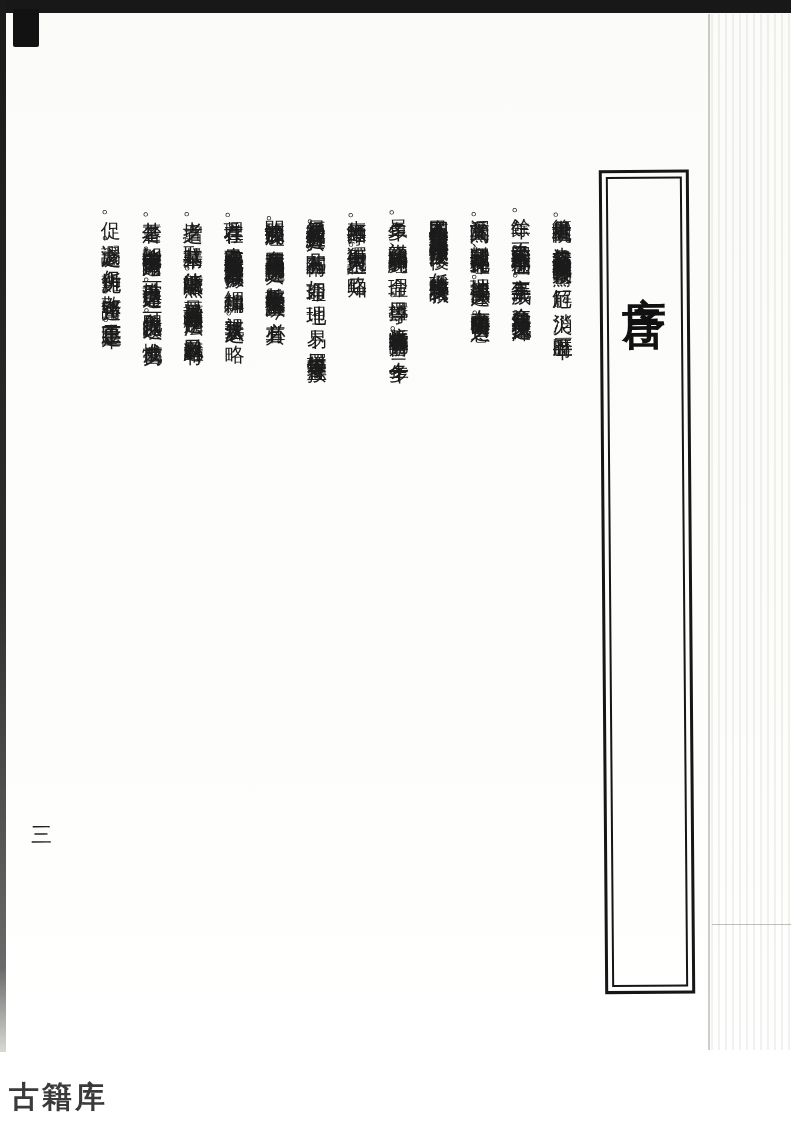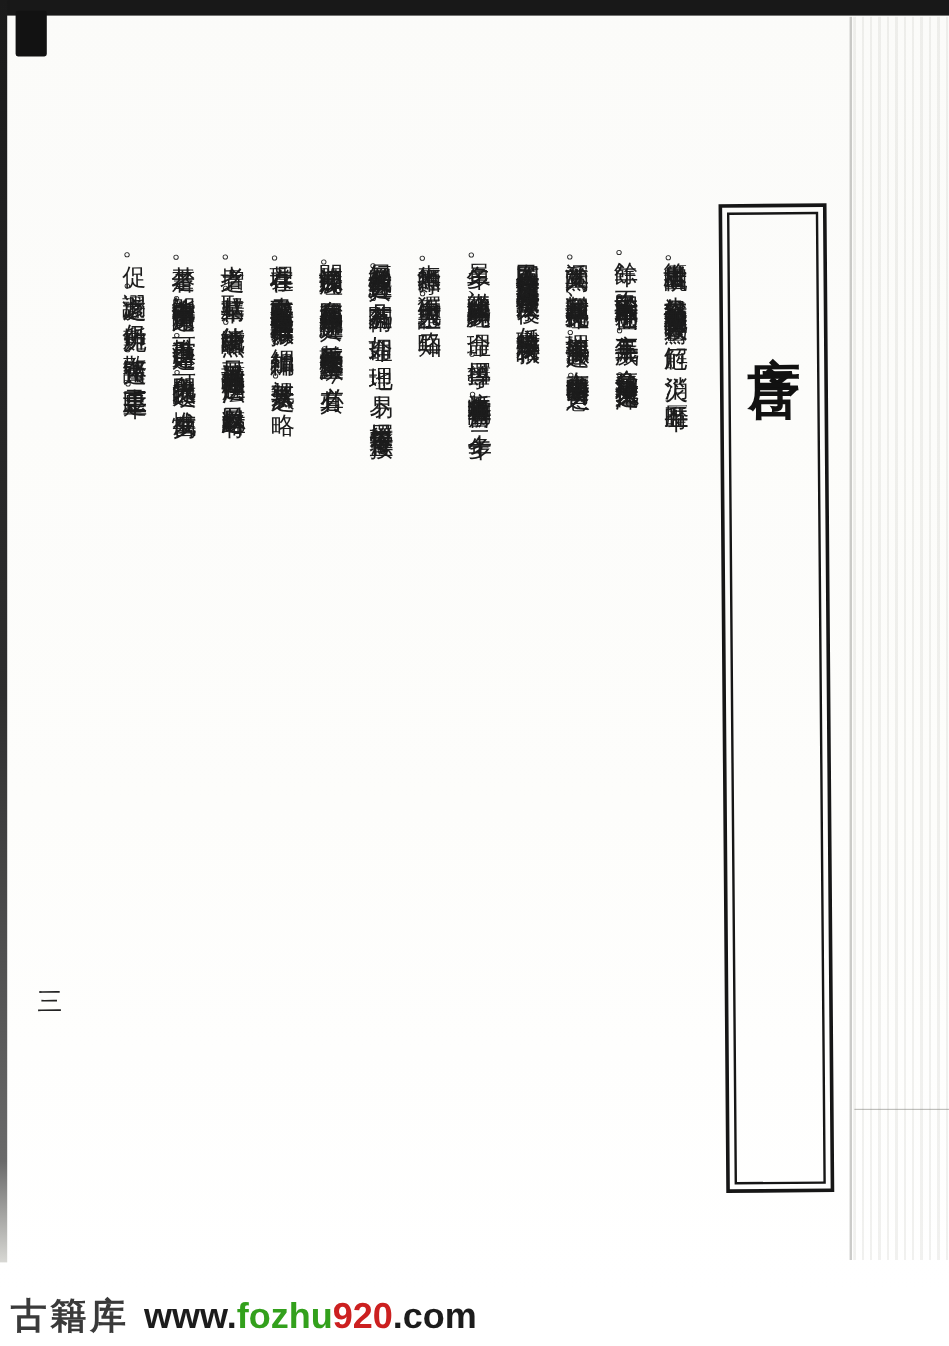--- a/index.html
+++ b/index.html
@@ -176,16 +176,15 @@
       <div class="col">基楚者。卽能依本書所引實際運用。可推演自己之命運。可免入門無從之嘆。惟成書匆</div>
       <div class="col">促。謬漏之處。仍所難免。敬布諸賢達。惠予匡正是幸。</div>
     </div>
 
     <div class="page-number">三</div>
 
   </div>
 
   <div class="watermark">
     <span class="wm-name">古籍库</span>
-    <span class="wm-url"><span class="wm-www">www.</span><span class="wm-green">fozhu</span><span class="wm-red">920</span><span class="wm-tld">.com</span></span>
   </div>
 
 </div>
 
 </body></html>

